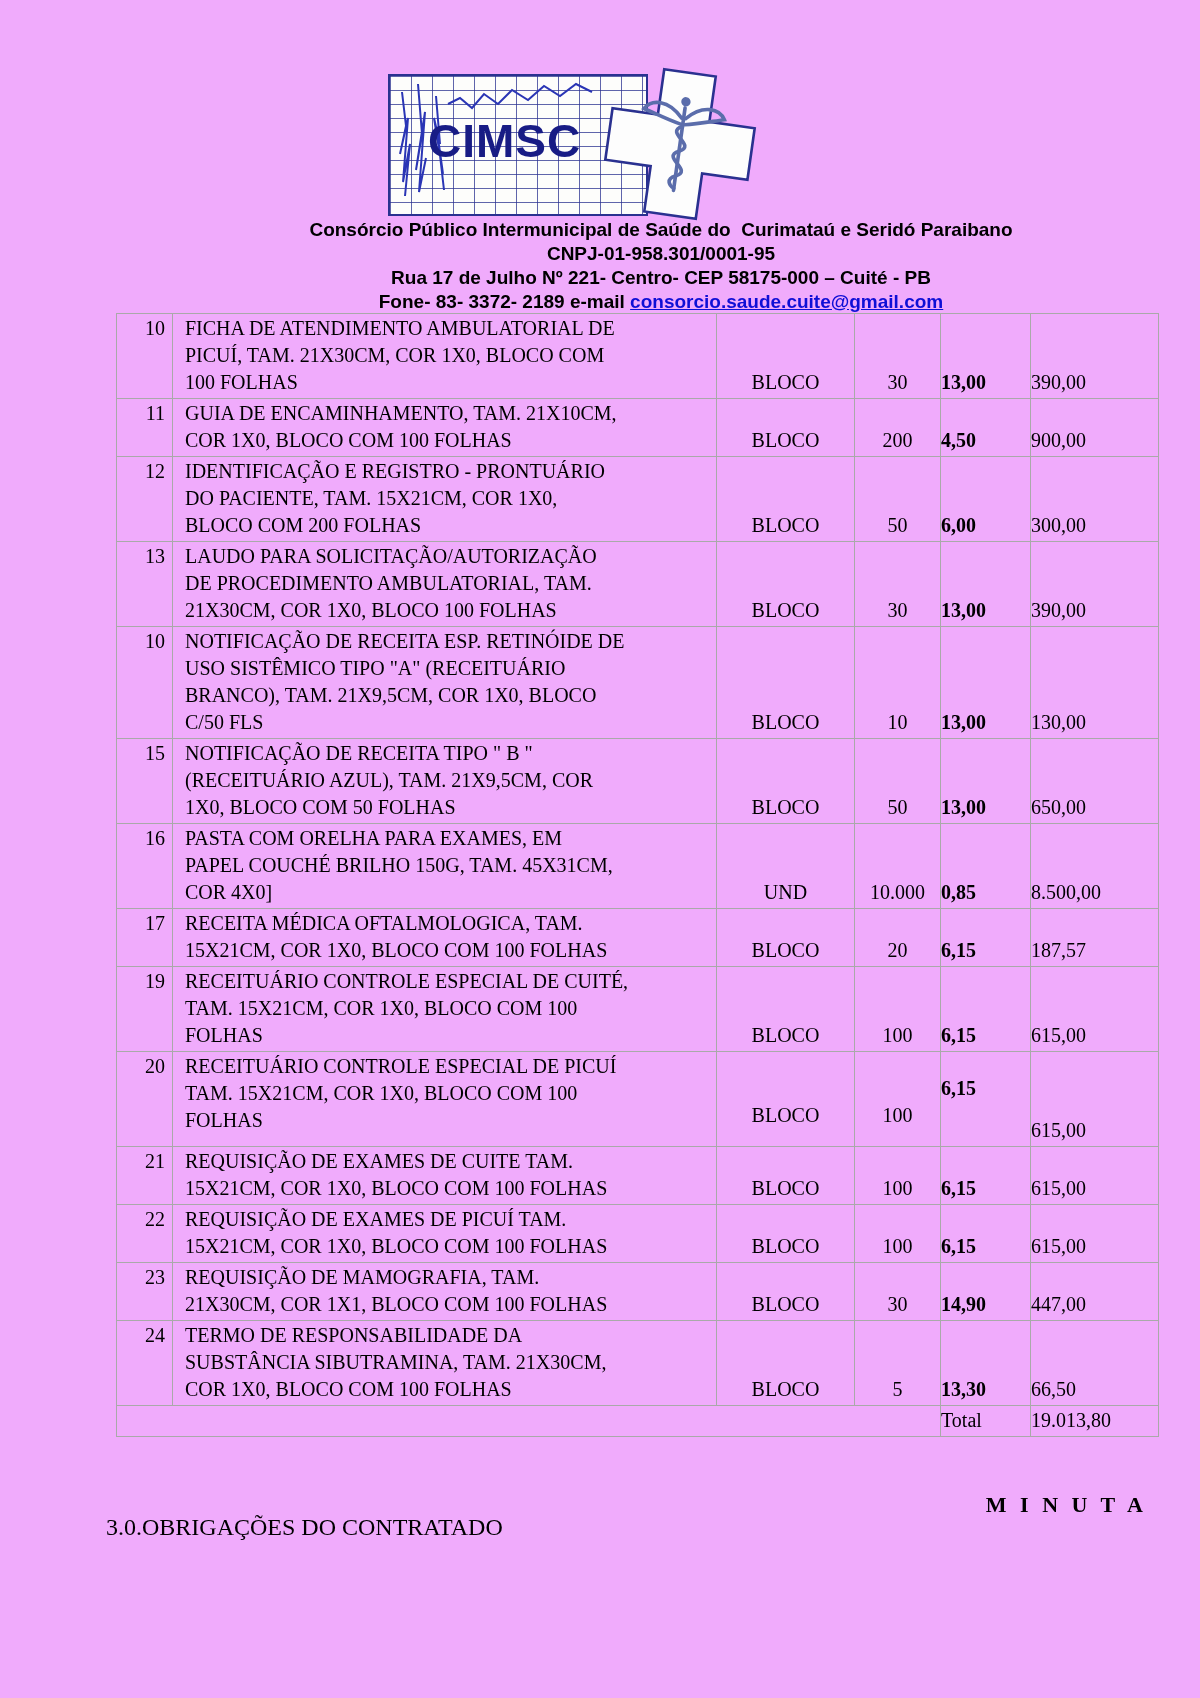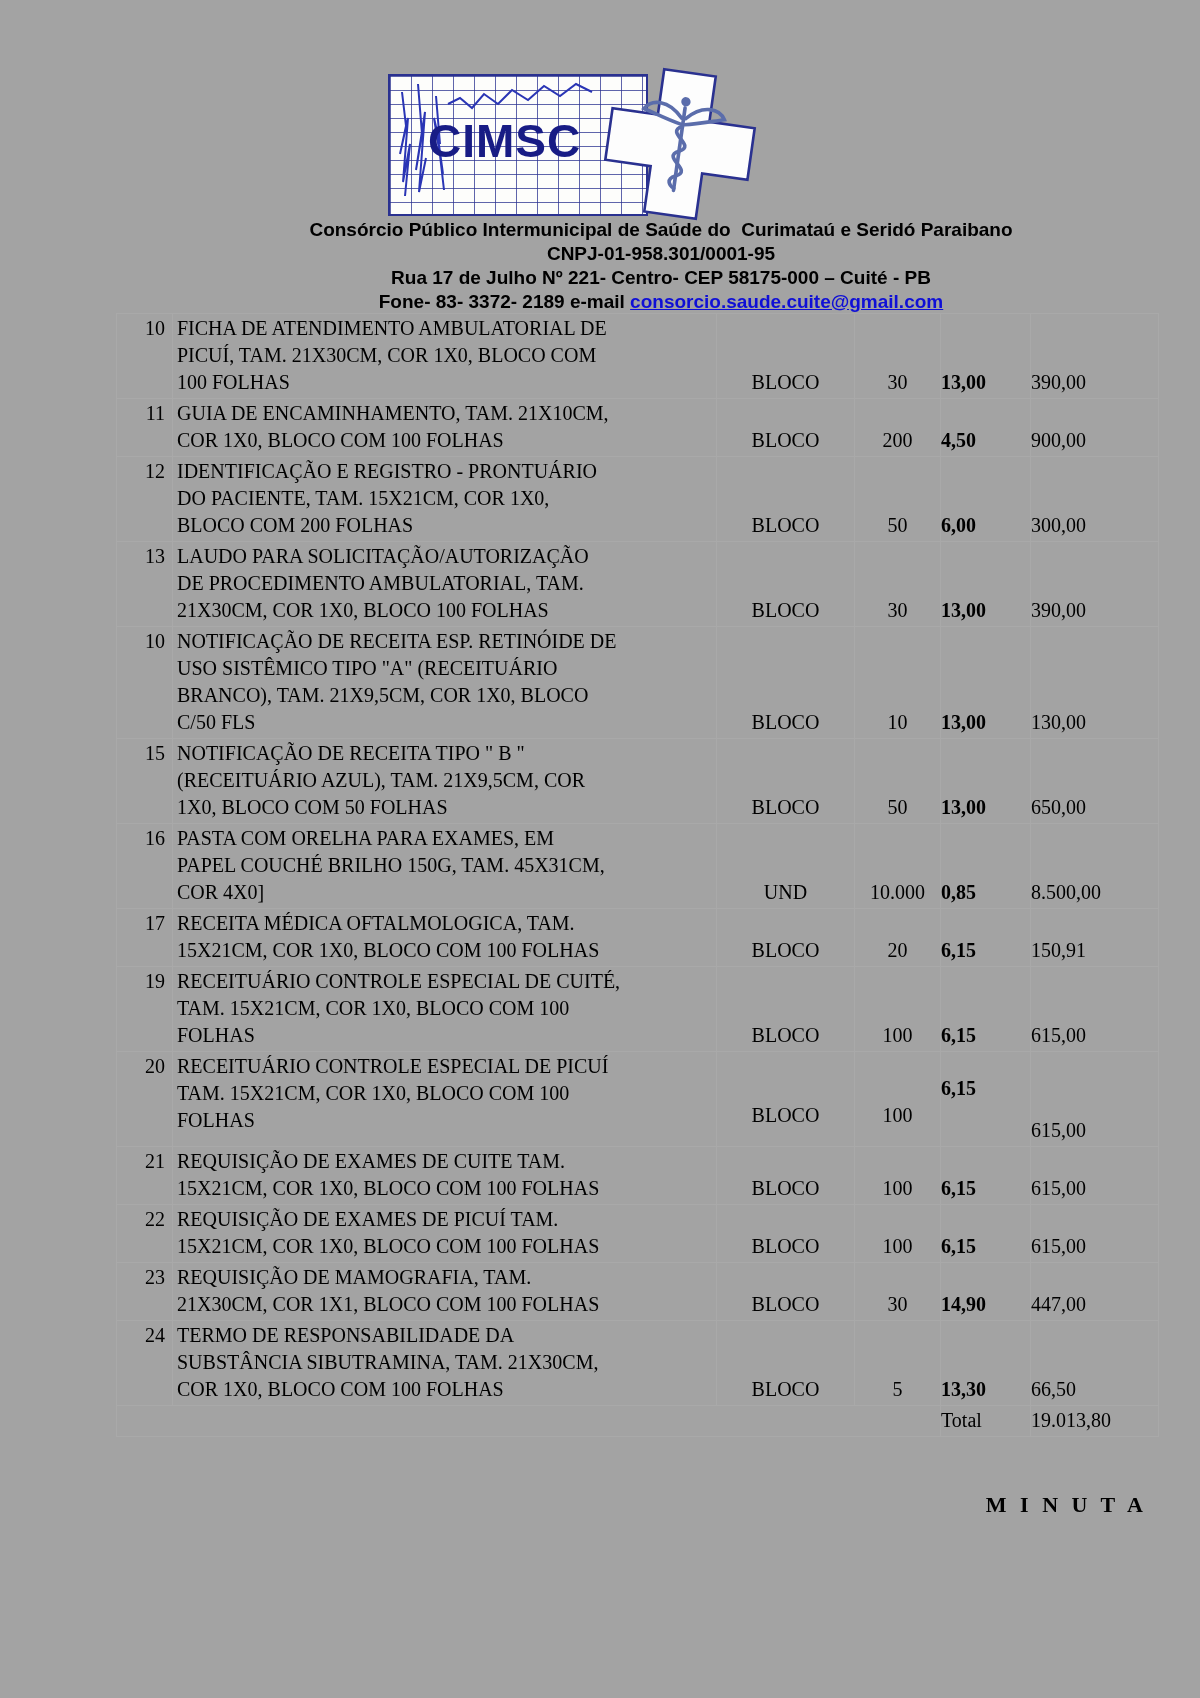--- a/index.html
+++ b/index.html
@@ -1,16 +1,16 @@
 <!DOCTYPE html>
 <html><head>
 <meta charset="utf-8">
 <style>
   html,body{margin:0;padding:0;background:#ffffff;}
-  #page{position:relative;width:1200px;height:1698px;background:#a3a3a3;overflow:hidden;
+  #page{position:relative;width:1200px;height:1698px;background:#f0abfc;overflow:hidden;
         font-family:"Liberation Serif", serif;color:#000;}
 
   
   #logo{position:absolute;left:388px;top:70px;width:372px;height:148px;}
   .logo-grid{position:absolute;left:0;top:4px;width:256px;height:138px;border:2px solid #2a3190;
     background:
       repeating-linear-gradient(to right, rgba(42,49,144,.75) 0 1px, transparent 1px 21px),
       repeating-linear-gradient(to bottom, rgba(42,49,144,.75) 0 1px, transparent 1px 14px),
       #fdfdfb;}
   .logo-acronym{position:absolute;left:40px;top:44px;font-family:"Liberation Sans",sans-serif;
@@ -23,21 +23,21 @@
        font-family:"Liberation Sans",sans-serif;font-weight:bold;}
   .hdr-line{white-space:pre;font-size:19px;line-height:24px;}
   .hdr-link{color:#0f0fd6;text-decoration:underline;}
 
   
   #tablewrap{position:absolute;left:116px;top:313px;}
   table{border-collapse:collapse;table-layout:fixed;width:1042px;
         font-family:"Liberation Serif",serif;font-size:20px;line-height:27px;}
   td{border:1px solid #a9a9a9;padding:1px 0 2px;}
   .c-num  {text-align:right;padding-right:7px;vertical-align:top;}
-  .c-desc {padding-left:4px;vertical-align:top;white-space:pre;overflow:visible;}
+  .c-desc {padding-left:12px;vertical-align:top;white-space:pre;overflow:visible;}
   .c-unit {text-align:center;vertical-align:bottom;}
   .c-qty  {text-align:center;vertical-align:bottom;}
   .c-price{text-align:left;padding-right:5px;vertical-align:bottom;font-weight:bold;}
   .c-total{padding-right:6px;vertical-align:bottom;}
   
   #items tr:nth-child(10){height:95px;}
   #items tr:nth-child(10) .c-unit,
   #items tr:nth-child(10) .c-qty{padding-bottom:17px;}
   #items tr:nth-child(10) .c-price{padding-bottom:44px;}
   
@@ -169,21 +169,21 @@
             <td class="c-price">0,85</td>
             <td class="c-total">8.500,00</td>
           </tr>
           <tr>
             <td class="c-num">17</td>
             <td class="c-desc">RECEITA MÉDICA OFTALMOLOGICA, TAM.
 15X21CM, COR 1X0, BLOCO COM 100 FOLHAS</td>
             <td class="c-unit">BLOCO</td>
             <td class="c-qty">20</td>
             <td class="c-price">6,15</td>
-            <td class="c-total">150,91</td>
+            <td class="c-total">187,57</td>
           </tr>
           <tr>
             <td class="c-num">19</td>
             <td class="c-desc">RECEITUÁRIO CONTROLE ESPECIAL DE CUITÉ,
 TAM. 15X21CM, COR 1X0, BLOCO COM 100
 FOLHAS</td>
             <td class="c-unit">BLOCO</td>
             <td class="c-qty">100</td>
             <td class="c-price">6,15</td>
             <td class="c-total">615,00</td>
@@ -240,14 +240,15 @@
         <tr class="total-row">
           <td colspan="4"></td>
           <td class="c-price">Total</td>
           <td class="c-total">19.013,80</td>
         </tr>
       </tbody>
     </table>
   </div>
 
   <div id="minuta">M I N U T A</div>
+  <div id="section-heading">3.0.OBRIGAÇÕES DO CONTRATADO</div>
 
 </div>
 
 </body></html>

